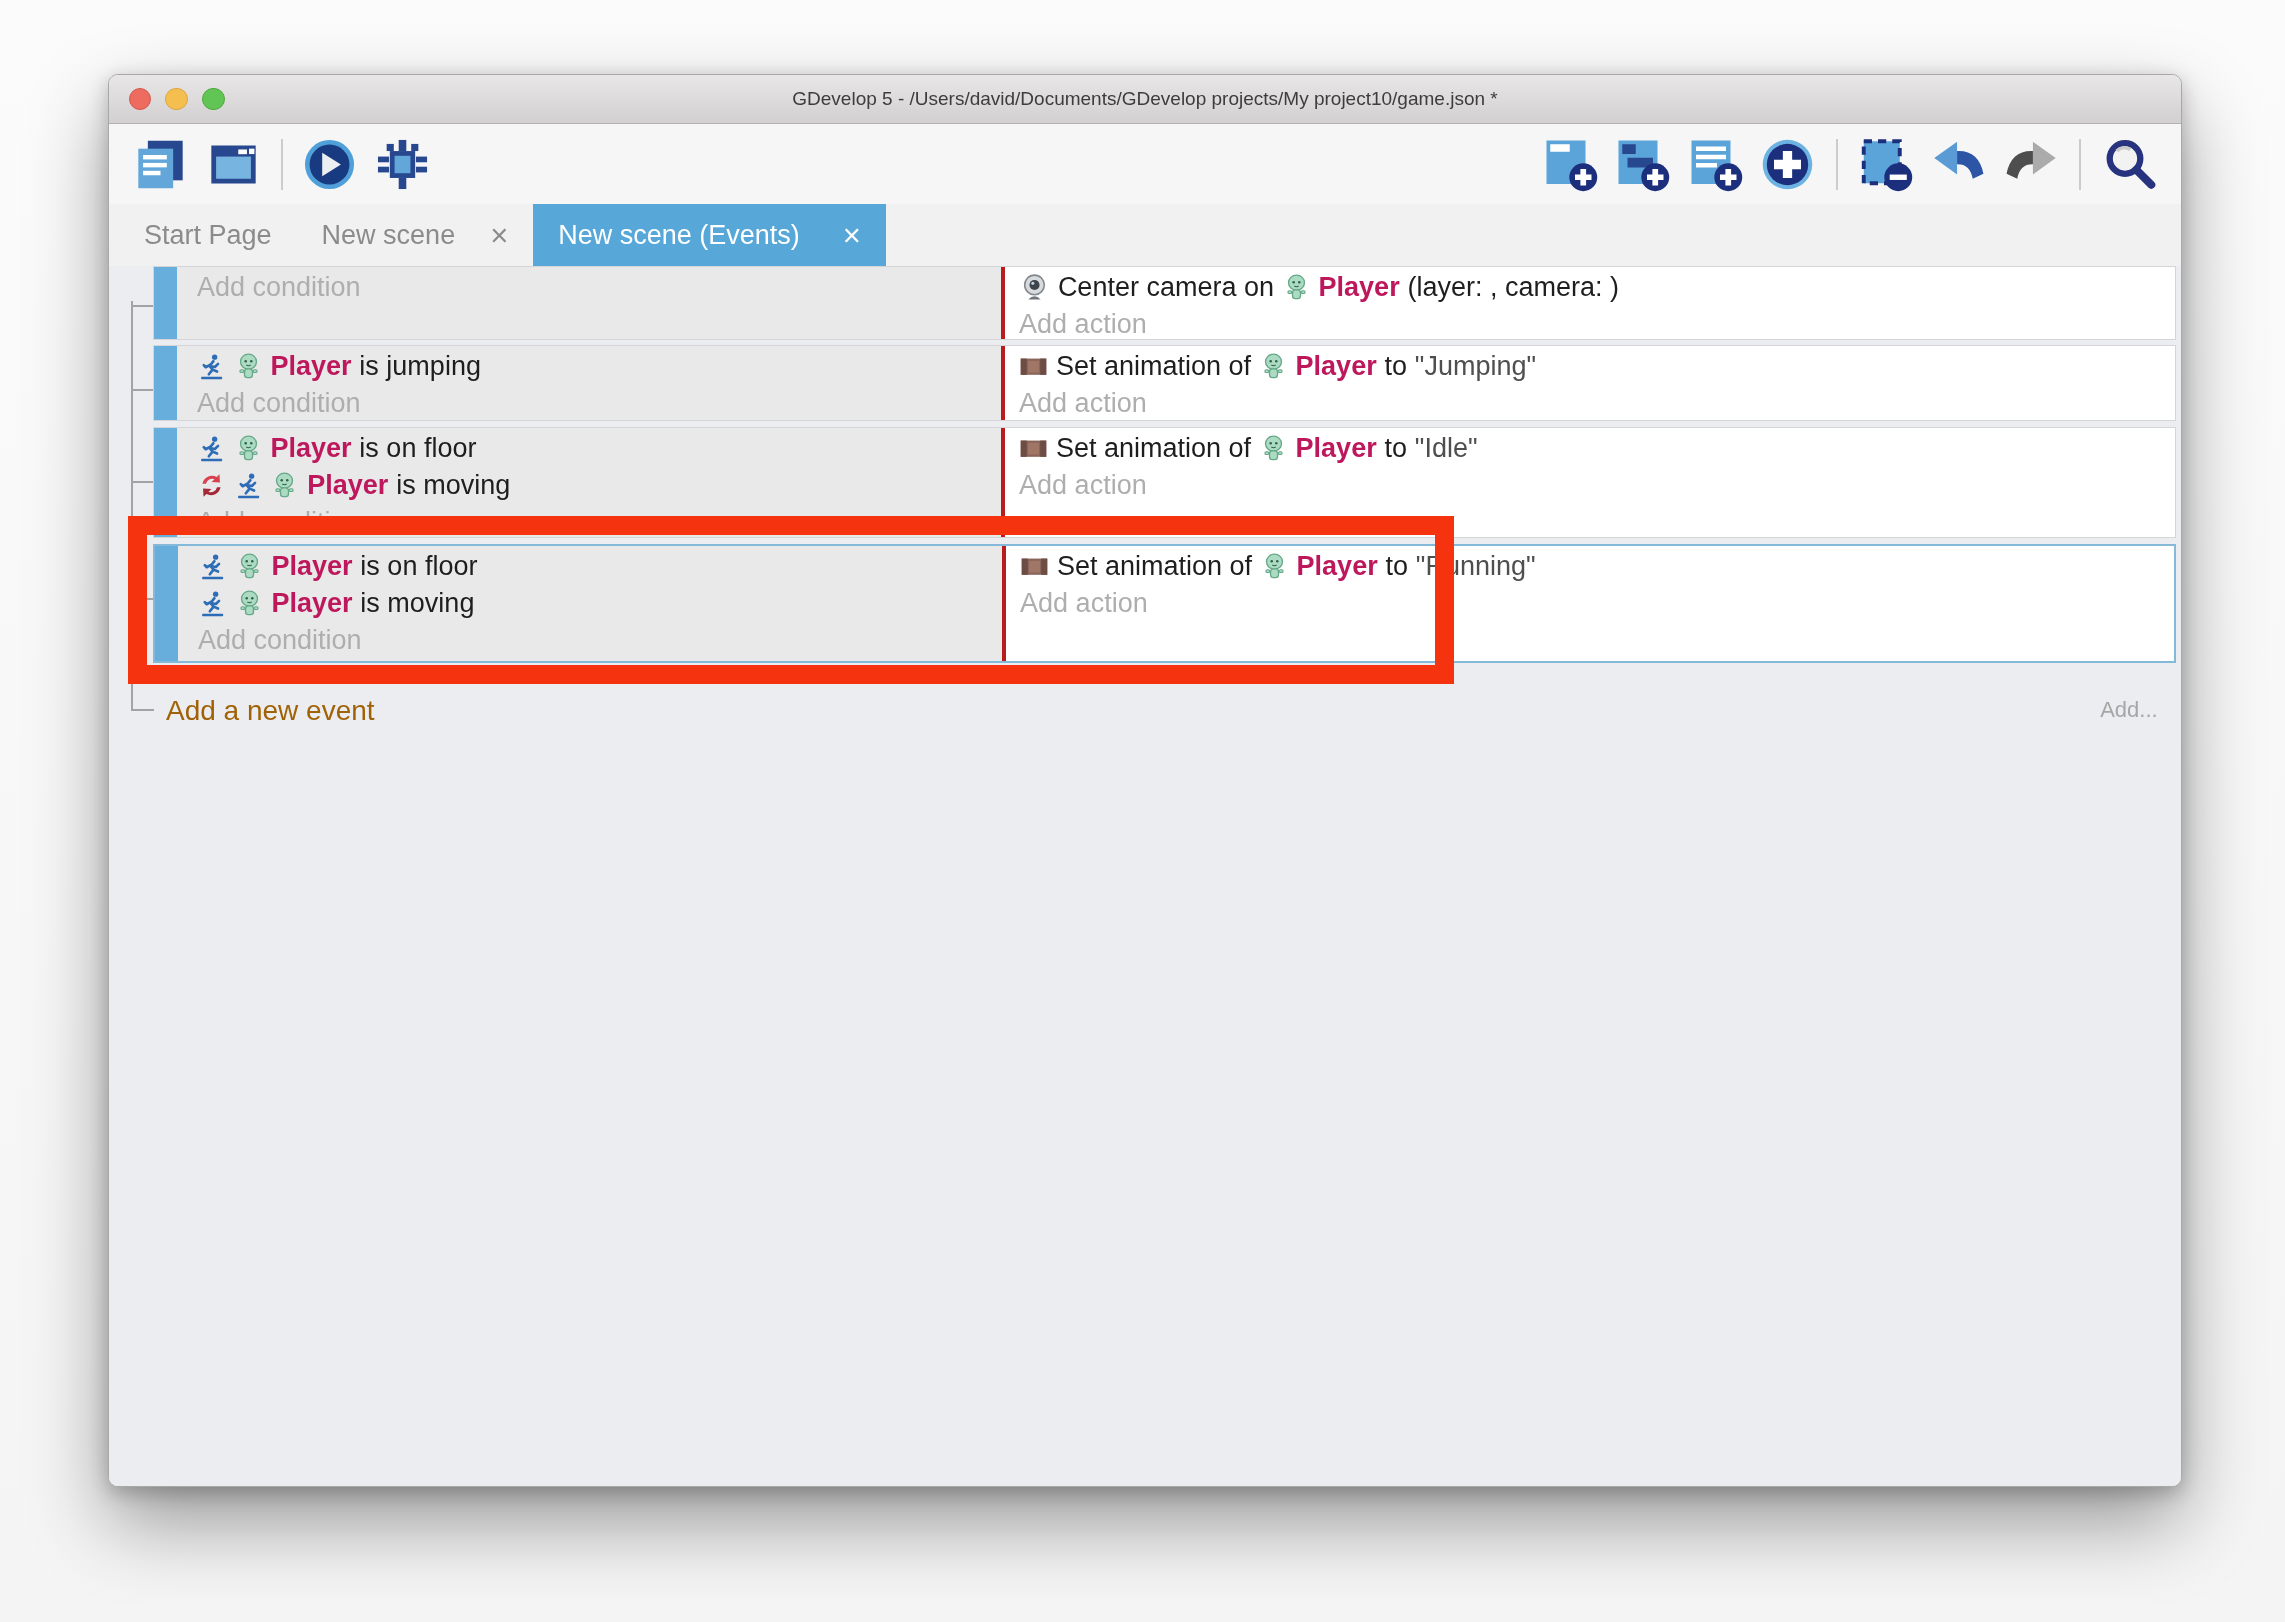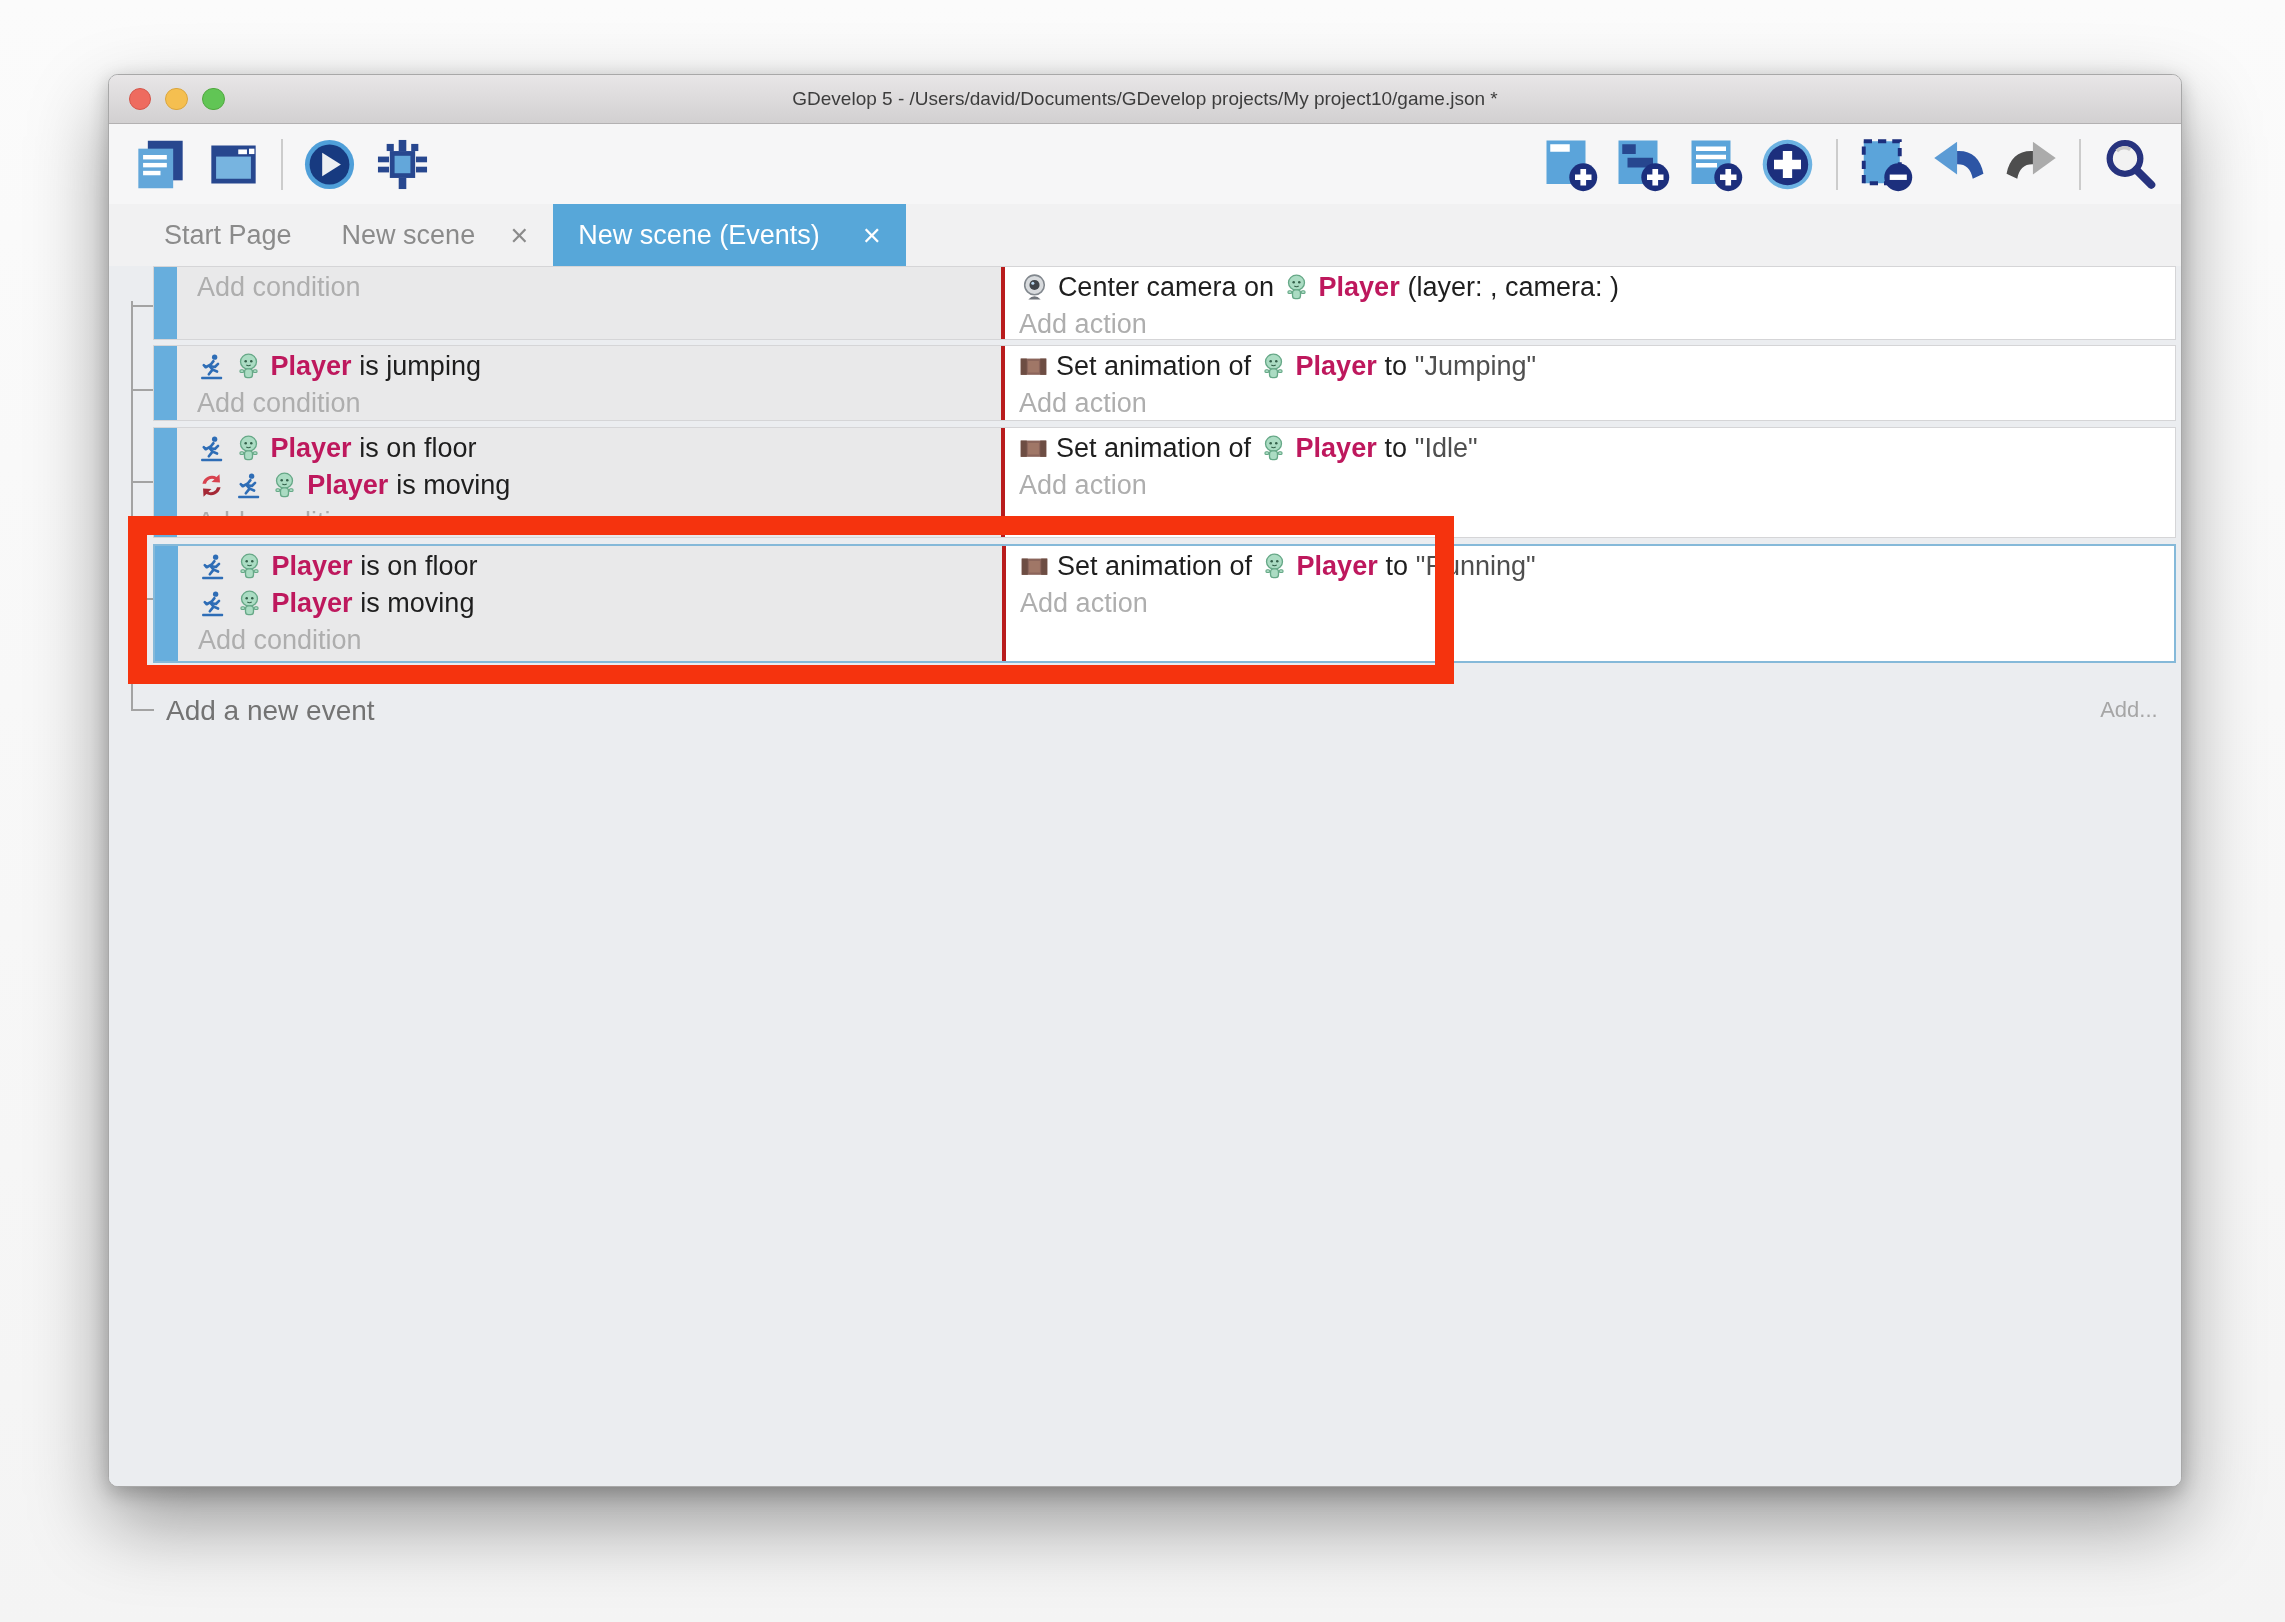--- a/index.html
+++ b/index.html
@@ -27,21 +27,21 @@
   .title { font-size:19px; color:#3d3d3d; font-weight:500; }
   
   .toolbar { height:80px; background:#f6f6f7; display:flex; align-items:center; padding:0 23.4px; }
   .tbicon { width:57px; height:57px; margin-right:15.6px; flex:none; cursor:default; }
   .tbicon svg { width:100%; height:100%; display:block; }
   .tbsep { width:2px; height:51px; background:#cccccc; margin:0 17.6px 0 3.9px; flex:none; }
   .tb-right { margin-left:auto; display:flex; align-items:center; }
   .tb-right .tbicon { margin-right:0; margin-left:15.6px; }
   .tb-right .tbsep { margin:0 3.9px 0 19.5px; }
   
-  .tabbar { height:62px; background:#f1f1f2; display:flex; align-items:stretch; padding-left:30px; }
+  .tabbar { height:62px; background:#f1f1f2; display:flex; align-items:stretch; padding-left:10px; }
   .tab { display:flex; align-items:center; padding:0 25px; font-size:27px; color:#8b8b8b; white-space:nowrap; }
   .tab .x { margin-left:35px; font-size:31px; line-height:1; color:#8b8b8b; }
   .tab.active { background:#57a7d9; color:#ffffff;gap:8px; }
   .tab.active .x { color:#ffffff; }
   
   .events { position:absolute; top:191px; left:0; right:0; bottom:0; background:#ebedf0; }
   .rail-v { position:absolute; left:21.5px; top:35px; width:2px; height:410px; background:#a3a3a3; }
   .rail-h { position:absolute; left:21.5px; width:23.4px; height:2px; background:#a3a3a3; }
   .event-row { position:absolute; left:44px; right:4.9px; display:flex;
     background:#ffffff; border:1px solid #d5d5d7; overflow:hidden; }
@@ -51,21 +51,21 @@
   .act { flex:1; padding:2px 0 0 13.7px; background:#ffffff;border-radius:24px; }
   .line { height:37px; display:flex; align-items:center; gap:7.8px; font-size:27px; color:#1e1e1e; white-space:nowrap; }
   .ph { color:#aeaeae; }
   .obj { font-weight:bold; color:#be185d; }
   .val { color:#4f4f4f; }
   .ic { width:29px; height:29px; flex:none; }
   .ic.cam { width:31px; height:31px; }
   .ic.anim { width:29px; height:23.4px; }
   .red-annotation { position:absolute; left:18.5px; top:250px; width:1326px; height:168px;
     border:19.5px solid #f5330e; z-index:50; pointer-events:none; }
-  .footer-add { position:absolute; left:57px; top:429px; font-size:28px; color:#737373; }
+  .footer-add { position:absolute; left:57px; top:429px; font-size:28px; color:#a16207; }
   .footer-addmore { position:absolute; right:23.4px; top:431px; font-size:22px; color:#a6a6a6; }
 </style>
 </head>
 <body>
 
 <svg width="0" height="0" style="position:absolute" aria-hidden="true">
   <defs>
     <symbol id="i-plat" viewBox="0 0 24 24">
       <circle cx="14.6" cy="4.3" r="2.2" fill="#2e6db6"></circle>
       <g fill="none" stroke="#2e6db6" stroke-width="2.2" stroke-linecap="round" stroke-linejoin="round">

